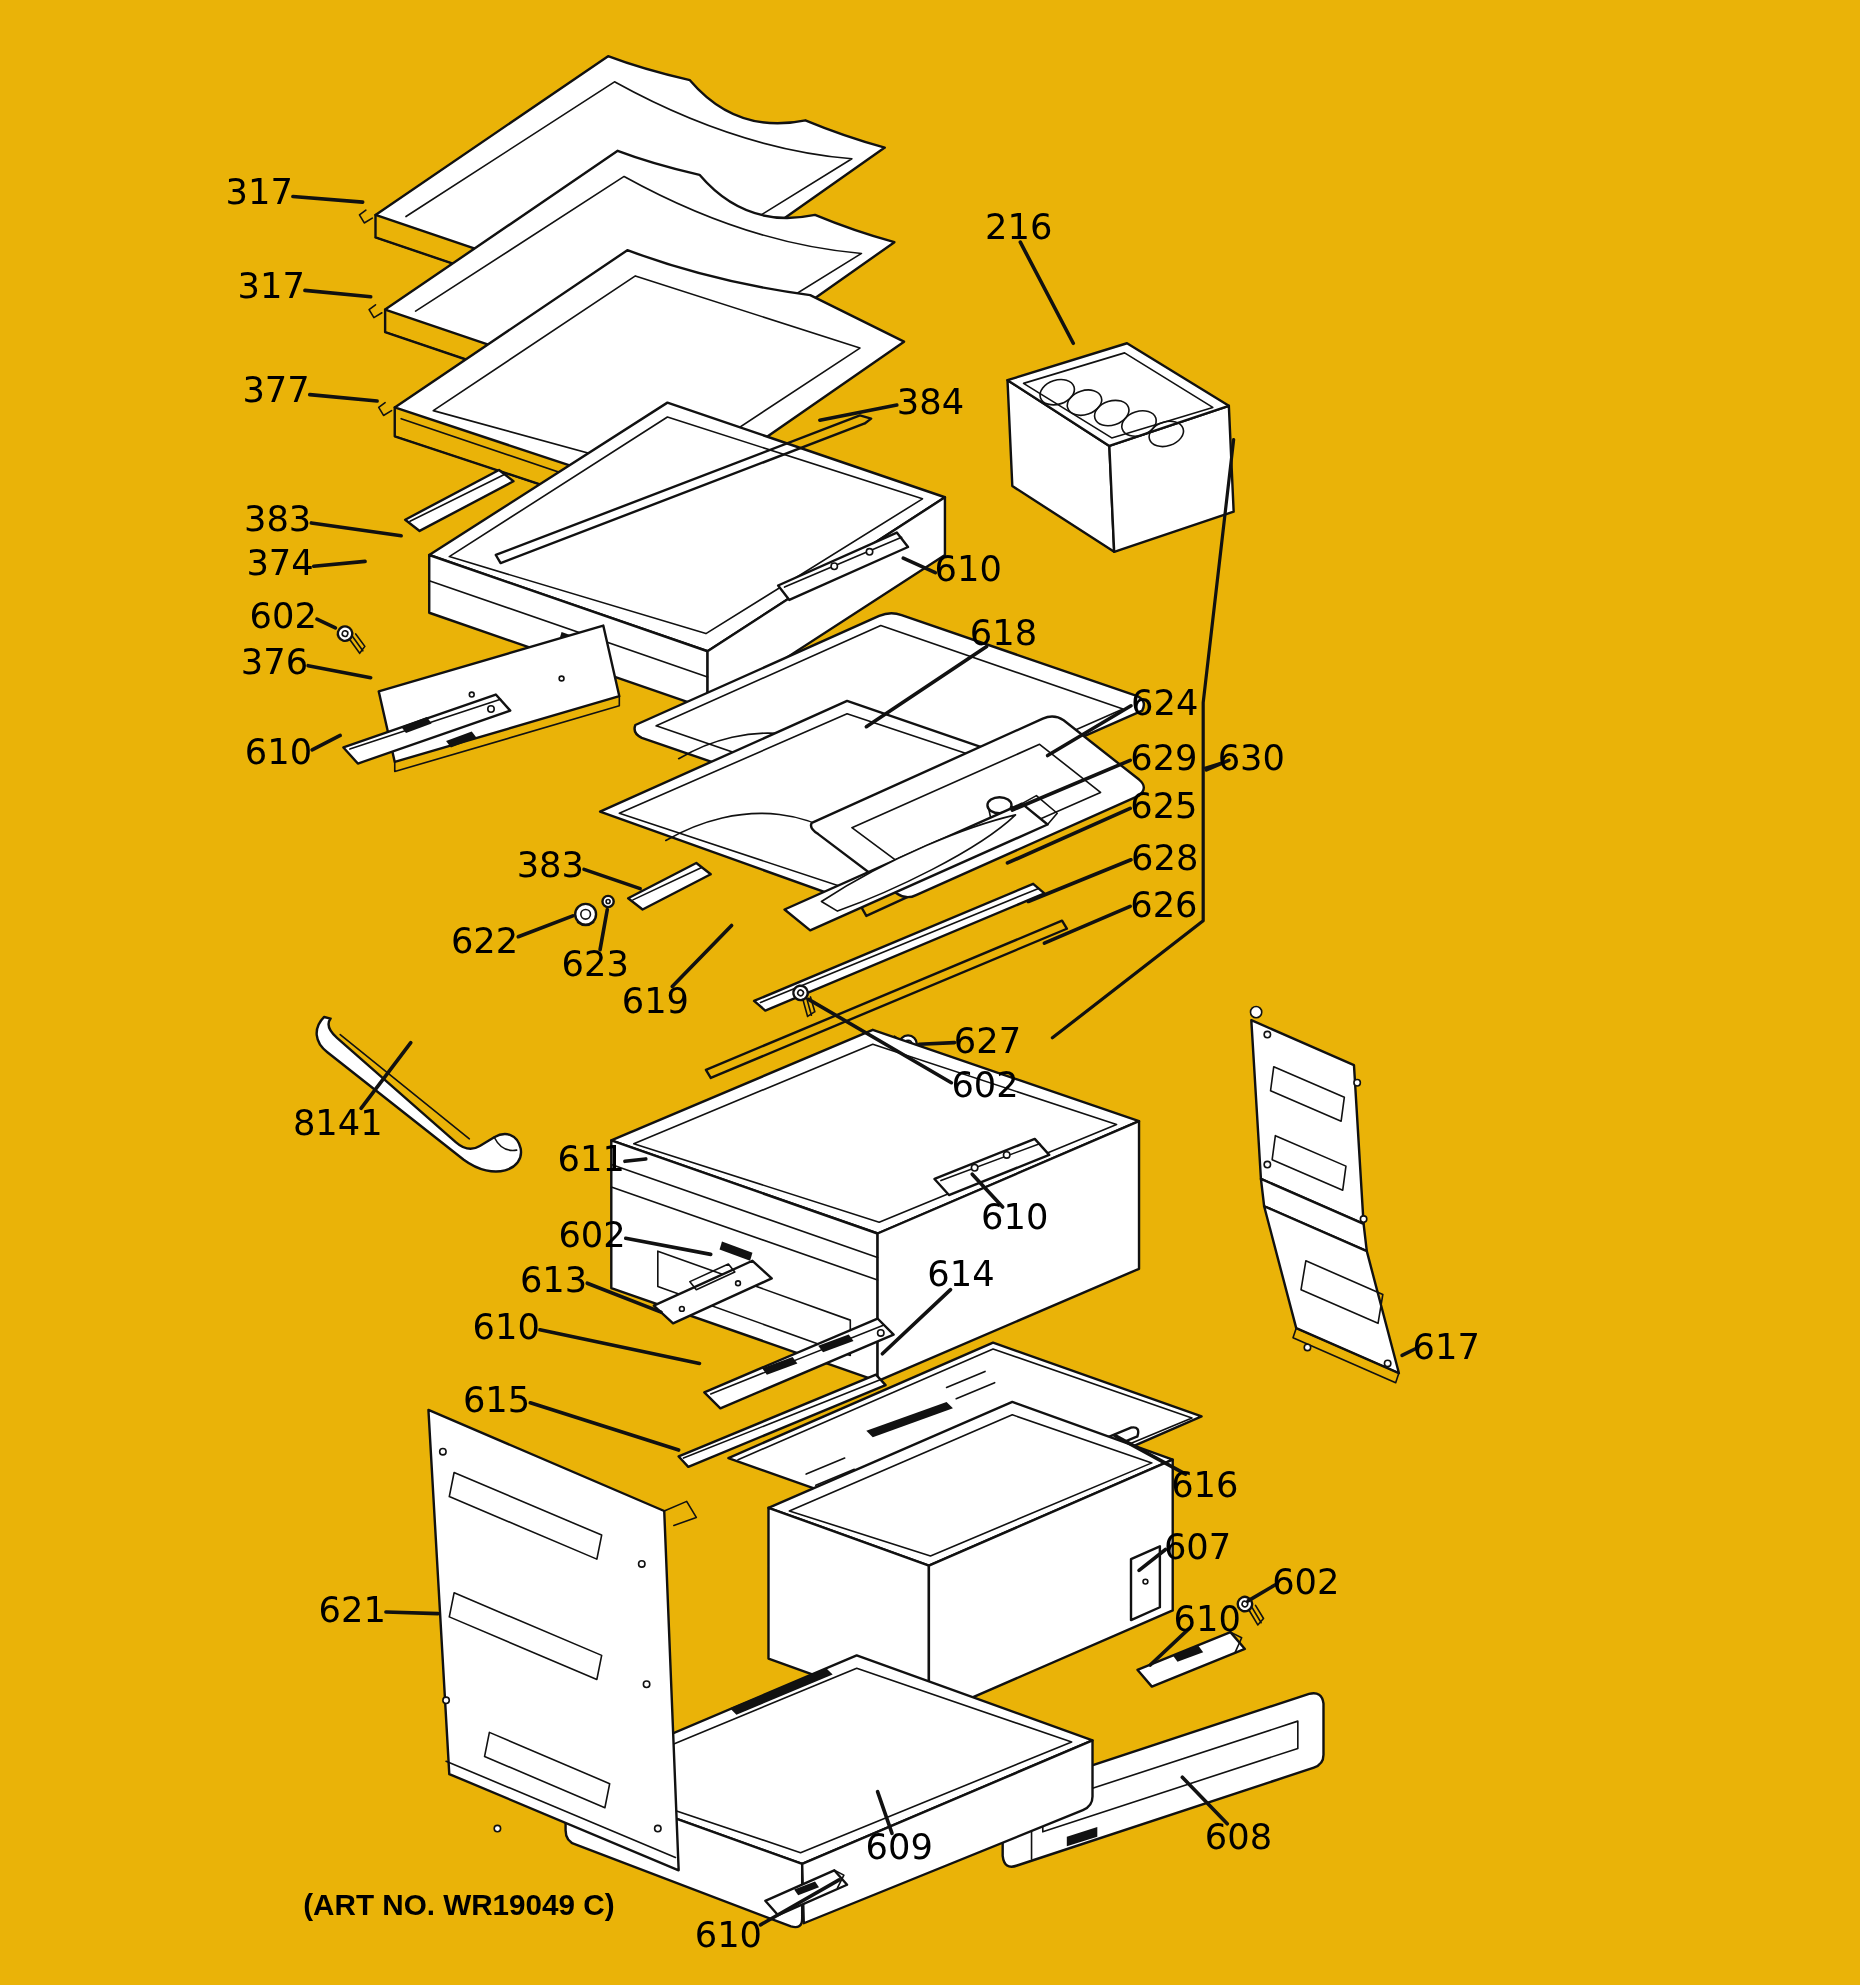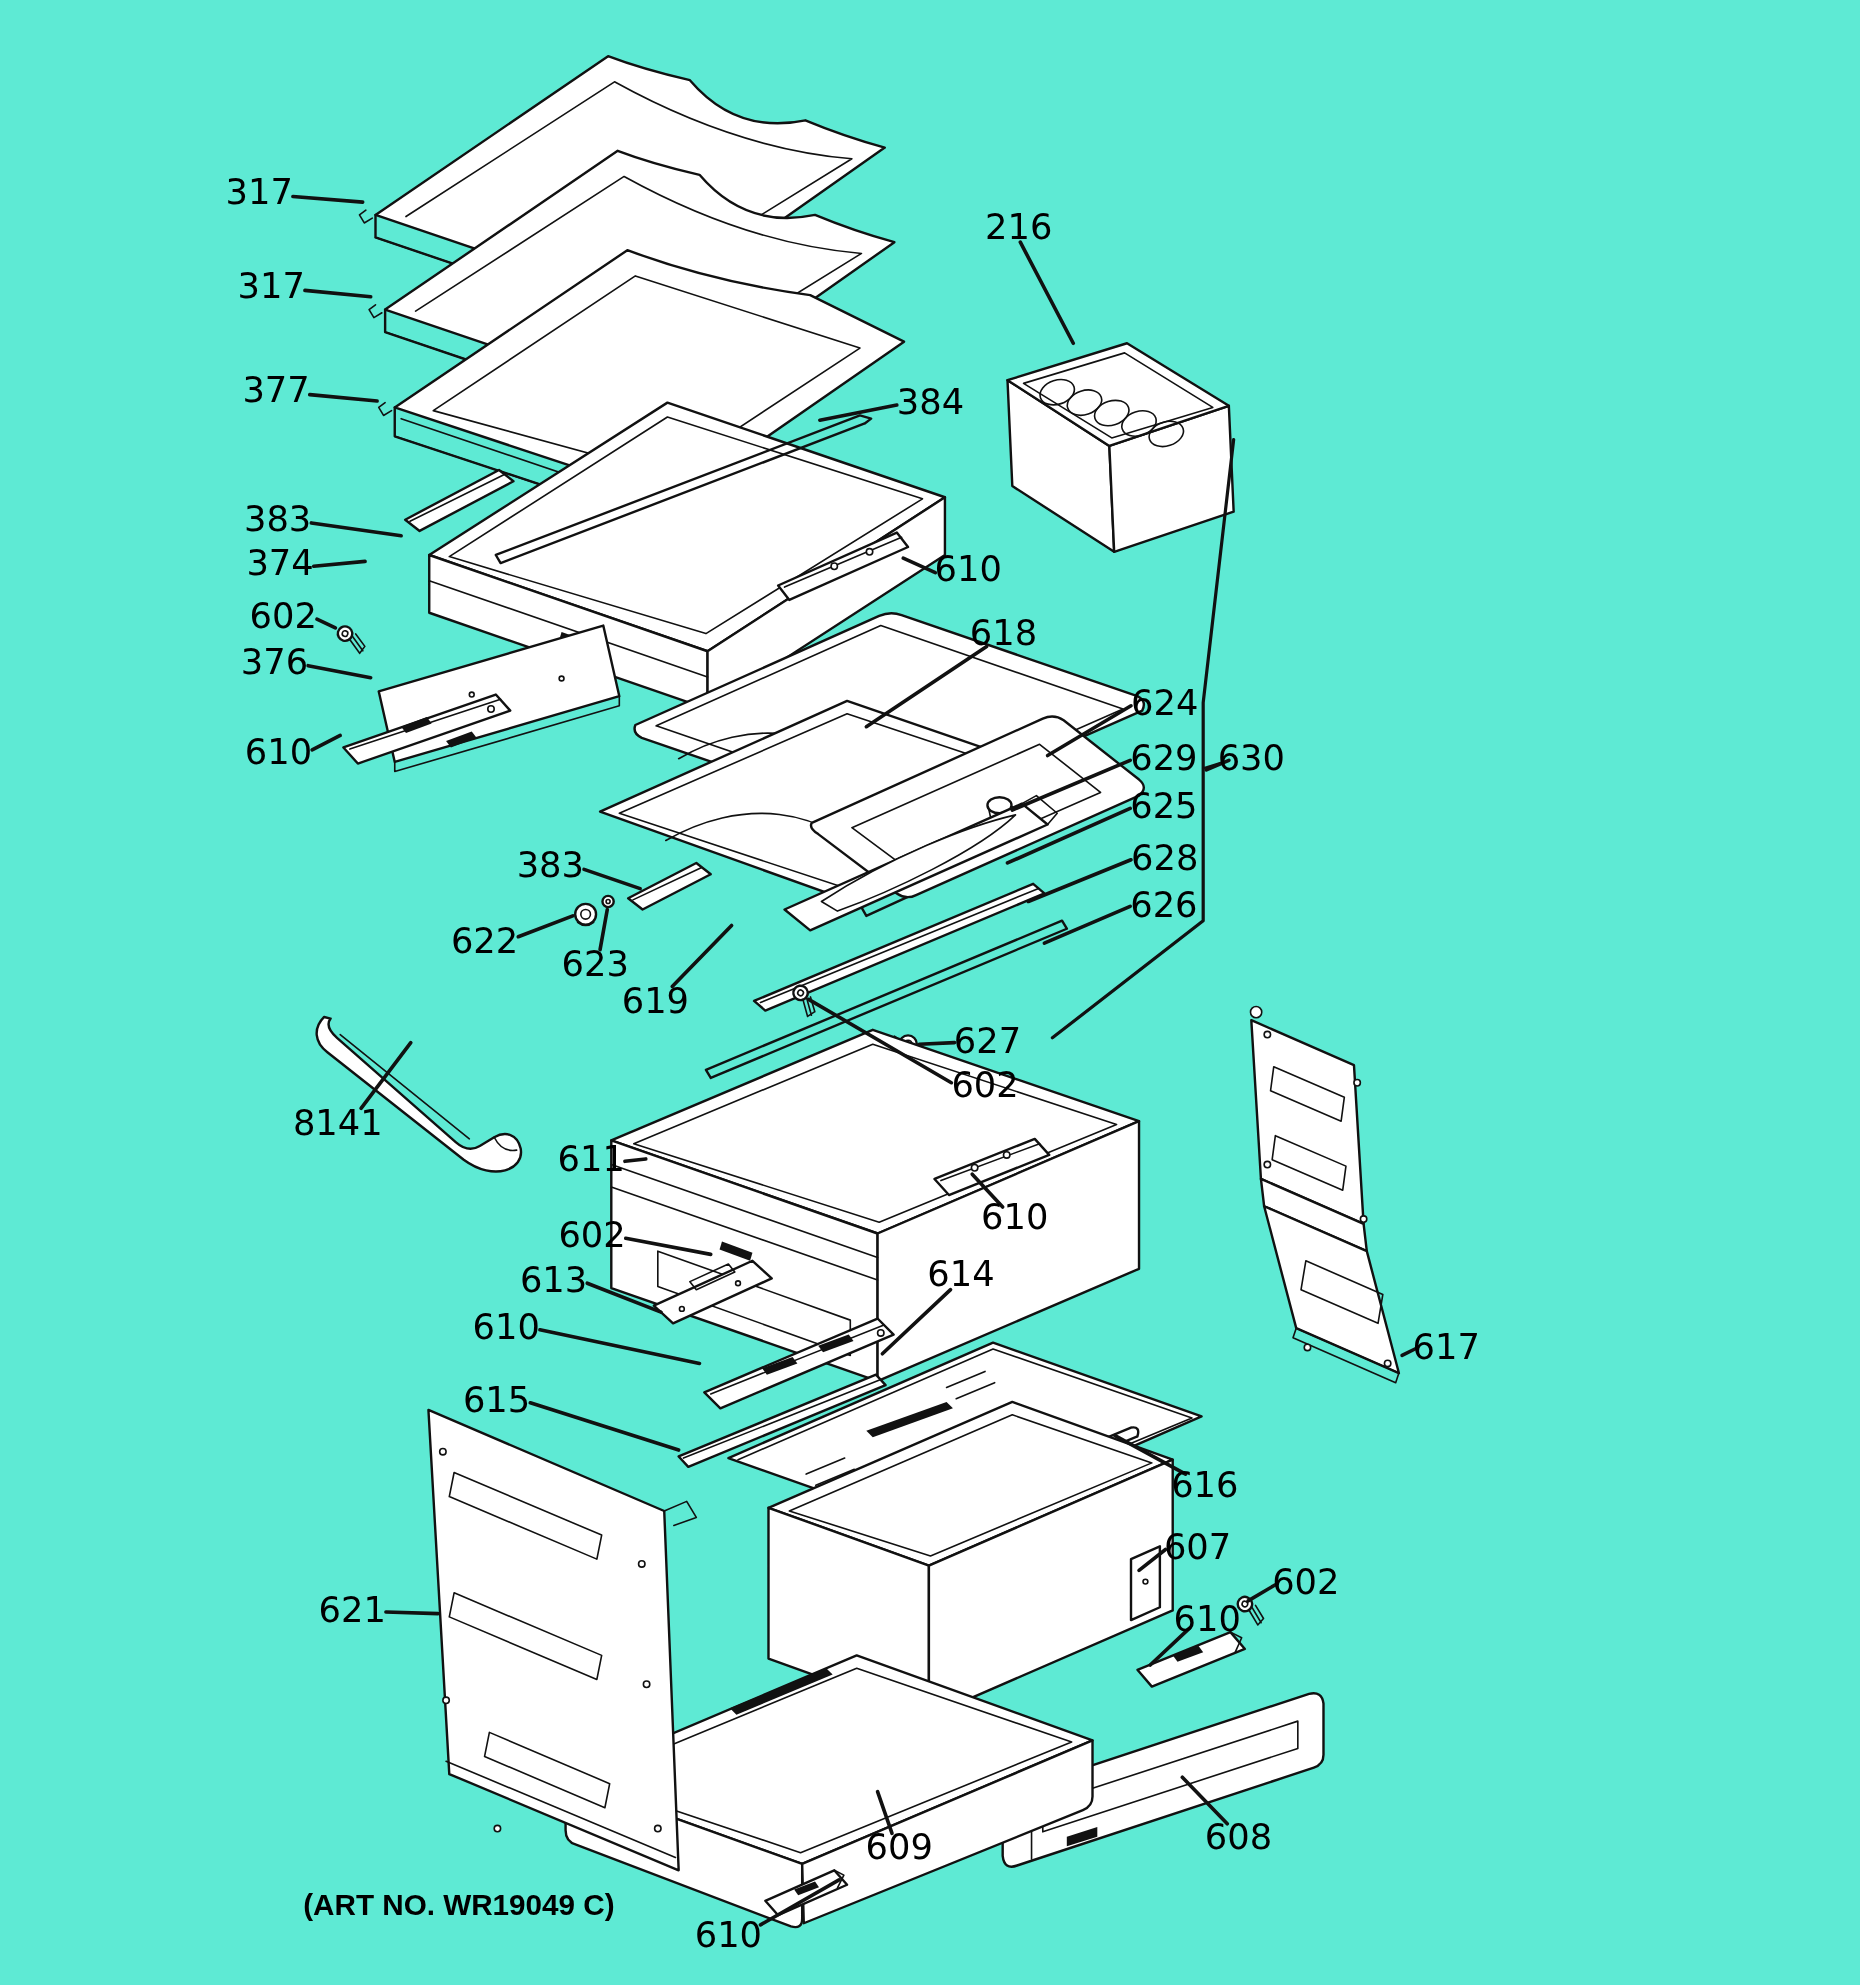--- a/index.html
+++ b/index.html
@@ -1,16 +1,16 @@
 <!DOCTYPE html>
 <html style="font-size:13px"><head>
 <meta charset="utf-8">
 <style>
   html,body{margin:0;padding:0;background:#fff;}
-  .page{position:relative;width:1861px;height:1985px;background:#5eead4;overflow:hidden;}
+  .page{position:relative;width:1861px;height:1985px;background:#eab308;overflow:hidden;}
   svg{display:block;}
   .part{fill:#fff;stroke:#111;stroke-width:3;stroke-linejoin:round;stroke-linecap:round;}
   .part .thin{stroke-width:2;}
   .part .dark{fill:#111;stroke:none;}
   .part .nofill{fill:none;}
   .leader{stroke:#111;stroke-width:4.5;stroke-linecap:round;}
   .callout{font-family:"DejaVu Sans",sans-serif;font-size:44px;fill:#000;}
   .artno{font-family:"Liberation Sans",sans-serif;font-weight:bold;font-size:37px;fill:#000;}
 </style>
 </head>

